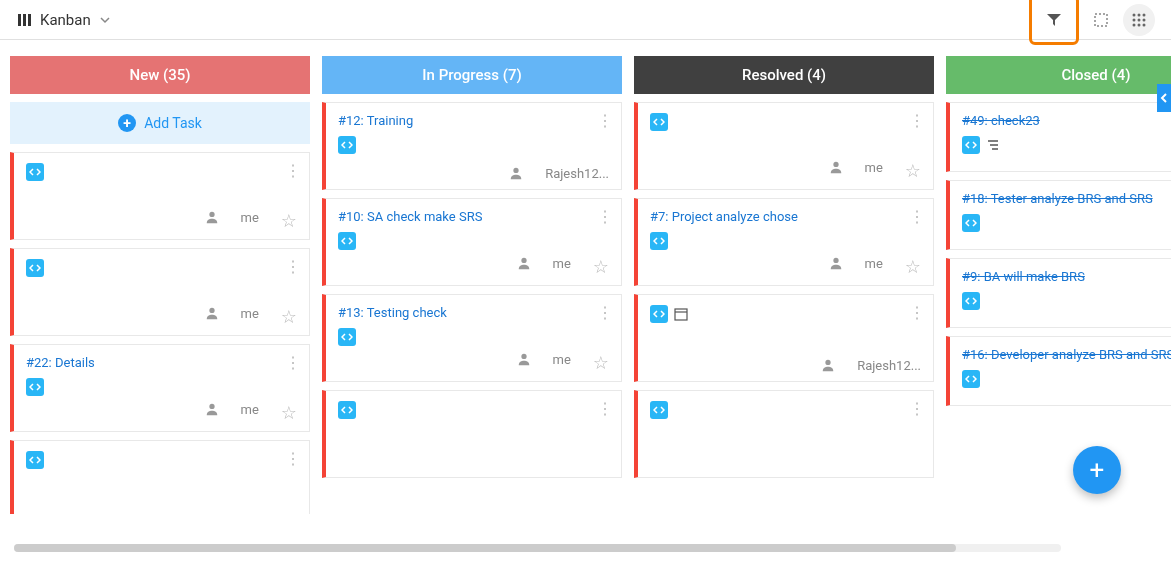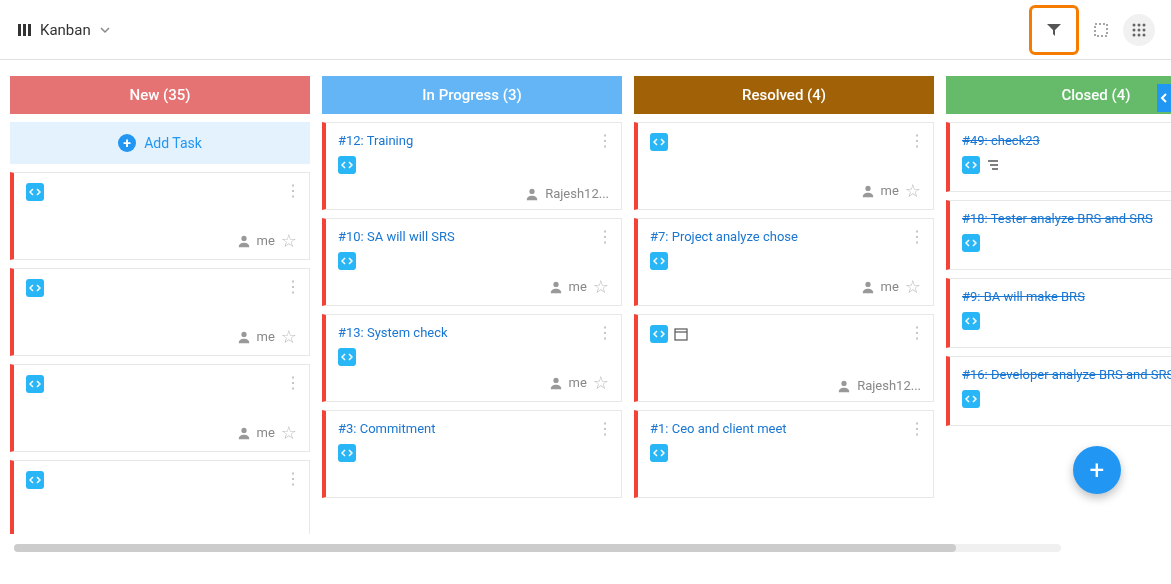--- a/index.html
+++ b/index.html
@@ -5,21 +5,21 @@
 * { box-sizing: border-box; margin: 0; padding: 0; }
 body {
   font-family: -apple-system, BlinkMacSystemFont, "Segoe UI", Roboto, Arial, sans-serif;
   background: #fff;
   color: #333;
   width: 1171px;
   height: 584px;
   overflow: hidden;
 }
 .topbar {
-  height: 60px;
+  height: 40px;
   padding: 0 16px;
   display: flex;
   align-items: center;
   justify-content: space-between;
   border-bottom: 1px solid #e0e0e0;
   background: #fff;
 }
 .view-selector {
   display: flex;
   align-items: center;
@@ -81,21 +81,21 @@
 }
 .col-header {
   color: #fff;
   text-align: center;
   padding: 10px 0;
   font-size: 15px;
   font-weight: 500;
 }
 .col-new .col-header { background: #e57373; }
 .col-progress .col-header { background: #64b5f6; }
-.col-resolved .col-header { background: #a16207; }
+.col-resolved .col-header { background: #404040; }
 .col-closed .col-header { background: #66bb6a; }
 .col-body {
   flex: 1;
   overflow-y: auto;
   padding-top: 8px;
   display: flex;
   flex-direction: column;
   gap: 8px;
   position: relative;
 }
@@ -156,23 +156,23 @@
   border-radius: 3px;
   display: flex;
   align-items: center;
   justify-content: center;
   font-size: 10px;
   color: #fff;
 }
 .badge-code { background: #29b6f6; }
 .card-footer {
   display: flex;
-  align-items: center;
+  align-items: flex-start;
   justify-content: flex-end;
-  gap: 6px;
+  gap: 22px;
   margin-top: auto;
   padding-top: 4px;
   color: #888;
   font-size: 13px;
 }
 .person-icon { display: flex; align-items: center; }
 .star { cursor: pointer; color: #bbb; font-size: 18px; }
 
 .col-body::-webkit-scrollbar { width: 8px; }
 .col-body::-webkit-scrollbar-thumb { background: #ccc; border-radius: 4px; }
@@ -322,20 +322,21 @@
                   <circle cx="8" cy="5" r="3" fill="#999"></circle>
                   <path d="M2 15 C2 11 5 10 8 10 C11 10 14 11 14 15 Z" fill="#999"></path>
                 </svg>
               </span>
               <span>me</span>
               <span class="star">☆</span>
             </div>
           </div>
           <div class="card">
             <div class="card-more">⋮</div>
+            <div class="card-title">#22: Details</div>
             <div class="card-badges">
               <span class="badge badge-code">
                 <svg width="12" height="12" viewBox="0 0 12 12">
                   <path d="M4 3 L1 6 L4 9" stroke="#fff" stroke-width="1.5" fill="none"></path>
                   <path d="M8 3 L11 6 L8 9" stroke="#fff" stroke-width="1.5" fill="none"></path>
                 </svg>
               </span>
             </div>
             <div class="card-footer">
               <span class="person-icon">
@@ -355,21 +356,21 @@
                 <svg width="12" height="12" viewBox="0 0 12 12">
                   <path d="M4 3 L1 6 L4 9" stroke="#fff" stroke-width="1.5" fill="none"></path>
                   <path d="M8 3 L11 6 L8 9" stroke="#fff" stroke-width="1.5" fill="none"></path>
                 </svg>
               </span>
             </div>
           </div>
         </div>
       </div>
       <div class="col col-progress">
-        <div class="col-header">In Progress (3)</div>
+        <div class="col-header">In Progress (7)</div>
         <div class="col-body">
           <div class="card">
             <div class="card-more">⋮</div>
             <div class="card-title">#12: Training</div>
             <div class="card-badges">
               <span class="badge badge-code">
                 <svg width="12" height="12" viewBox="0 0 12 12">
                   <path d="M4 3 L1 6 L4 9" stroke="#fff" stroke-width="1.5" fill="none"></path>
                   <path d="M8 3 L11 6 L8 9" stroke="#fff" stroke-width="1.5" fill="none"></path>
                 </svg>
@@ -380,21 +381,21 @@
                 <svg width="14" height="14" viewBox="0 0 16 16">
                   <circle cx="8" cy="5" r="3" fill="#999"></circle>
                   <path d="M2 15 C2 11 5 10 8 10 C11 10 14 11 14 15 Z" fill="#999"></path>
                 </svg>
               </span>
               <span>Rajesh12...</span>
             </div>
           </div>
           <div class="card">
             <div class="card-more">⋮</div>
-            <div class="card-title">#10: SA will will SRS</div>
+            <div class="card-title">#10: SA check make SRS</div>
             <div class="card-badges">
               <span class="badge badge-code">
                 <svg width="12" height="12" viewBox="0 0 12 12">
                   <path d="M4 3 L1 6 L4 9" stroke="#fff" stroke-width="1.5" fill="none"></path>
                   <path d="M8 3 L11 6 L8 9" stroke="#fff" stroke-width="1.5" fill="none"></path>
                 </svg>
               </span>
             </div>
             <div class="card-footer">
               <span class="person-icon">
@@ -402,21 +403,21 @@
                   <circle cx="8" cy="5" r="3" fill="#999"></circle>
                   <path d="M2 15 C2 11 5 10 8 10 C11 10 14 11 14 15 Z" fill="#999"></path>
                 </svg>
               </span>
               <span>me</span>
               <span class="star">☆</span>
             </div>
           </div>
           <div class="card">
             <div class="card-more">⋮</div>
-            <div class="card-title">#13: System check</div>
+            <div class="card-title">#13: Testing check</div>
             <div class="card-badges">
               <span class="badge badge-code">
                 <svg width="12" height="12" viewBox="0 0 12 12">
                   <path d="M4 3 L1 6 L4 9" stroke="#fff" stroke-width="1.5" fill="none"></path>
                   <path d="M8 3 L11 6 L8 9" stroke="#fff" stroke-width="1.5" fill="none"></path>
                 </svg>
               </span>
             </div>
             <div class="card-footer">
               <span class="person-icon">
@@ -424,21 +425,20 @@
                   <circle cx="8" cy="5" r="3" fill="#999"></circle>
                   <path d="M2 15 C2 11 5 10 8 10 C11 10 14 11 14 15 Z" fill="#999"></path>
                 </svg>
               </span>
               <span>me</span>
               <span class="star">☆</span>
             </div>
           </div>
           <div class="card">
             <div class="card-more">⋮</div>
-            <div class="card-title">#3: Commitment</div>
             <div class="card-badges">
               <span class="badge badge-code">
                 <svg width="12" height="12" viewBox="0 0 12 12">
                   <path d="M4 3 L1 6 L4 9" stroke="#fff" stroke-width="1.5" fill="none"></path>
                   <path d="M8 3 L11 6 L8 9" stroke="#fff" stroke-width="1.5" fill="none"></path>
                 </svg>
               </span>
             </div>
           </div>
         </div>
@@ -510,21 +510,20 @@
                 <svg width="14" height="14" viewBox="0 0 16 16">
                   <circle cx="8" cy="5" r="3" fill="#999"></circle>
                   <path d="M2 15 C2 11 5 10 8 10 C11 10 14 11 14 15 Z" fill="#999"></path>
                 </svg>
               </span>
               <span>Rajesh12...</span>
             </div>
           </div>
           <div class="card">
             <div class="card-more">⋮</div>
-            <div class="card-title">#1: Ceo and client meet</div>
             <div class="card-badges">
               <span class="badge badge-code">
                 <svg width="12" height="12" viewBox="0 0 12 12">
                   <path d="M4 3 L1 6 L4 9" stroke="#fff" stroke-width="1.5" fill="none"></path>
                   <path d="M8 3 L11 6 L8 9" stroke="#fff" stroke-width="1.5" fill="none"></path>
                 </svg>
               </span>
             </div>
           </div>
         </div>

